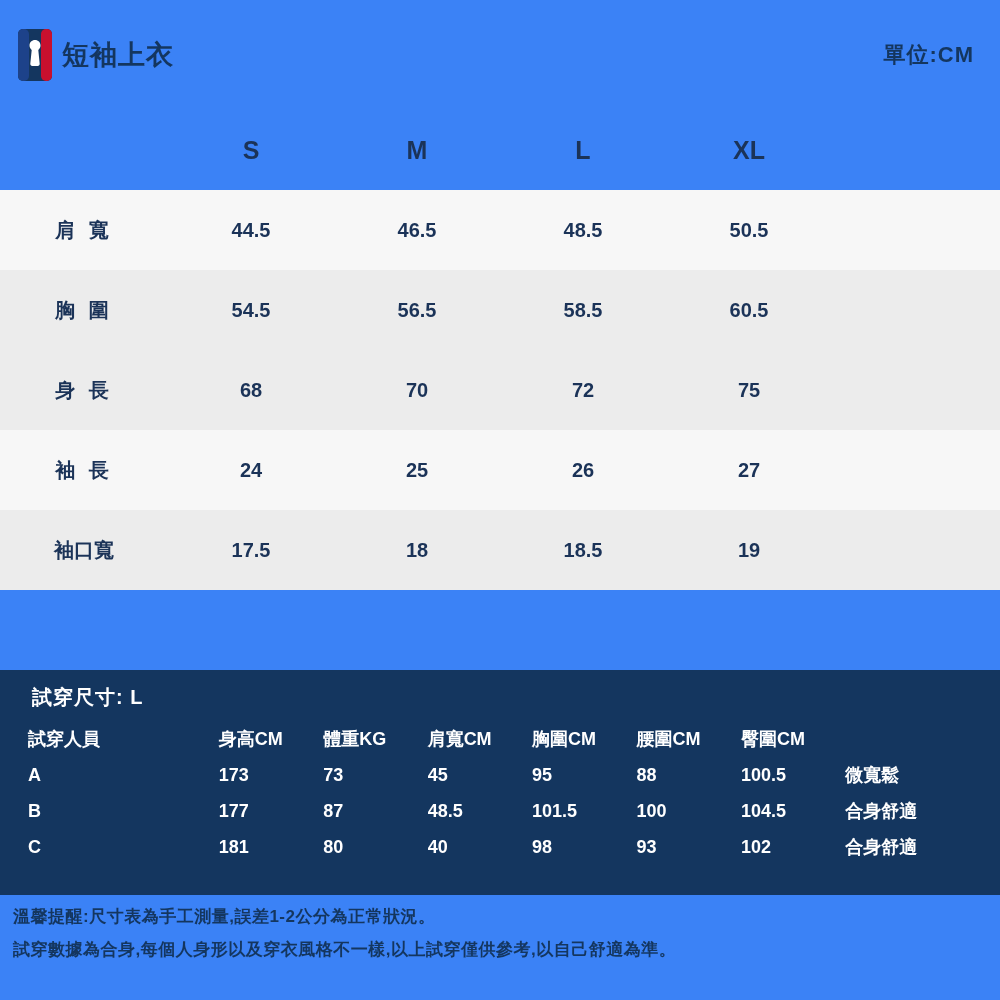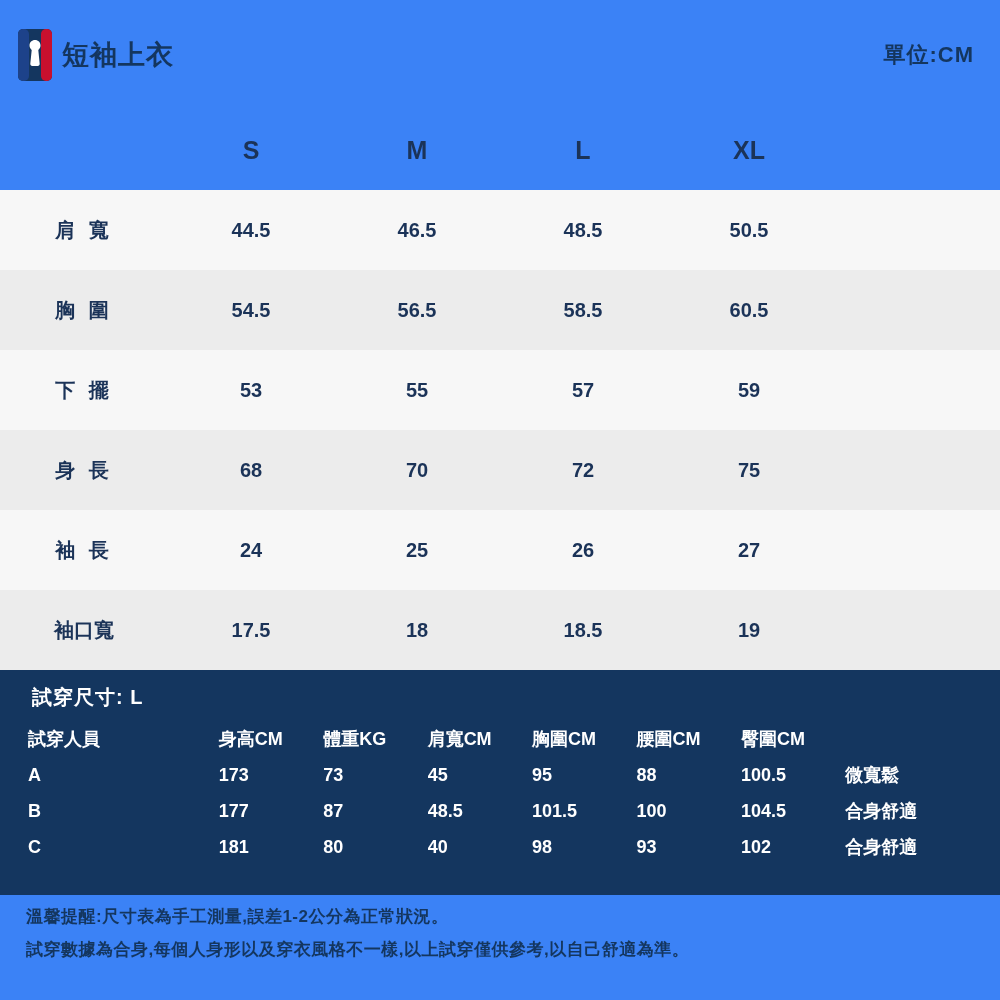--- a/index.html
+++ b/index.html
@@ -116,21 +116,21 @@
   .fit-table col.f-col  { width: 104px; }
   .fit-table col.f-note { width: 150px; }
   .fit-table th { font-size: 18px; }
   .fit-note { text-align: left; padding-left: 6px; margin-left: 48px; }
 
   
   .footer {
     position: absolute;
     left: 0; top: 905px;
     width: 1000px;
-    padding: 0 26px;
+    padding: 0 13px;
   }
   .footer p {
     margin: 0 0 10px 0;
     font-size: 17px;
     color: #14365f;
     font-weight: bold;
     letter-spacing: 0.5px;
   }
 </style>
 </head>
@@ -180,28 +180,20 @@
         <td></td>
       </tr>
       <tr class="row-a">
         <td class="lbl">胸 圍</td>
         <td>54.5</td>
         <td>56.5</td>
         <td>58.5</td>
         <td>60.5</td>
         <td></td>
       </tr>
-      <tr class="row-b">
-        <td class="lbl">下 擺</td>
-        <td>53</td>
-        <td>55</td>
-        <td>57</td>
-        <td>59</td>
-        <td></td>
-      </tr>
       <tr class="row-a">
         <td class="lbl">身 長</td>
         <td>68</td>
         <td>70</td>
         <td>72</td>
         <td>75</td>
         <td></td>
       </tr>
       <tr class="row-b">
         <td class="lbl">袖 長</td>

